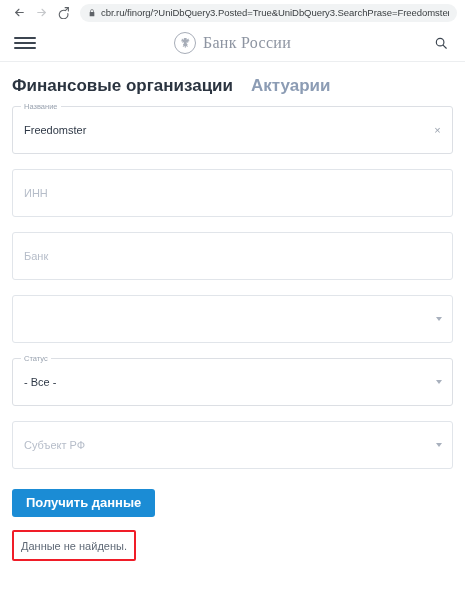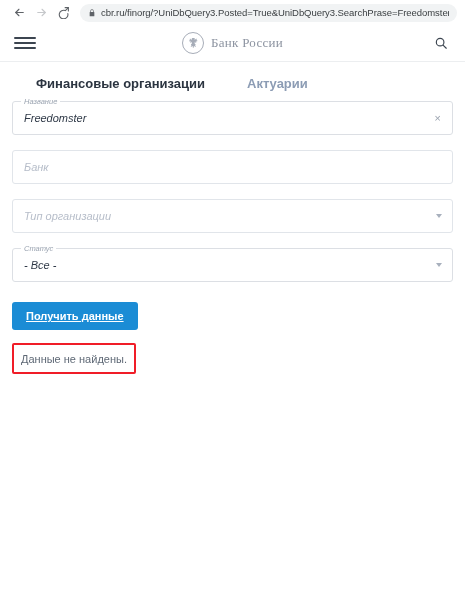--- a/index.html
+++ b/index.html
@@ -110,21 +110,21 @@
     border-radius: 50%;
     border: 1.4px solid #a7adb8;
     display: flex;
     align-items: center;
     justify-content: center;
     color: #a7adb8;
     flex: none;
   }
   .brand-emblem svg { display: block; }
   .brand-name {
-    font-size: 13px;
+    font-size: 16px;
     color: #8d94a1;
     letter-spacing: 0.3px;
     white-space: nowrap;
     font-family: "Liberation Serif", "DejaVu Serif", serif;
   }
   .search-icon-btn {
     margin-left: auto;
     width: 20px; height: 20px;
     display: flex; align-items: center; justify-content: center;
     color: #3c4550;
@@ -134,50 +134,48 @@
   .search-icon-btn svg { display: block; }
 
   
   .tabs {
     display: flex;
     align-items: center;
     gap: 18px;
     padding: 14px 12px 10px 12px;
   }
   .tab {
-    font-size: 13px;
-    cursor: pointer;
-    white-space: nowrap;
-    margin-left: 24px;
+    font-size: 17px;
+    cursor: pointer;
+    white-space: nowrap;
   }
   .tab.active {
     color: #2b3440;
     font-weight: bold;
   }
   .tab.inactive {
     color: #8c9cb4;
     font-weight: bold;
   }
 
   
   .form {
     padding: 0 12px;
   }
   .field {
     position: relative;
-    height: 34px;
+    height: 48px;
     margin-bottom: 15px;
     border: 1px solid #e1e5ea;
     border-radius: 3px;
     background: #ffffff;
     display: flex;
     align-items: center;
     padding: 0 11px;
     cursor: text;
-    font-style: italic;
   }
   .field.has-value { border-color: #dcdfe4; }
   .field.select { cursor: pointer; }
 
   
   .float-label {
     position: absolute;
     top: -5px;
     left: 8px;
     background: #ffffff;
@@ -222,27 +220,26 @@
     cursor: pointer;
   }
 
   
   .submit-row { padding: 5px 12px 0 12px; }
   .submit-btn {
     background: #1b8cd5;
     color: #ffffff;
     border: none;
     border-radius: 3px;
-    font-size: 11px;
+    font-size: 13px;
     font-weight: bold;
     font-family: "Liberation Sans", "DejaVu Sans", sans-serif;
     padding: 8px 14px;
     cursor: pointer;
     line-height: 12px;
-    text-decoration: underline;
   }
 
   
   .result-row {
     padding: 13px 12px 0 12px;
   }
   .result-annot {
     display: inline-block;
     border: 2px solid #f01d28;
     border-radius: 2px;
@@ -324,38 +321,44 @@
 
 <div class="form">
 
   <div class="field has-value">
     <span class="float-label">Название</span>
     <span class="field-value">Freedomster</span>
     <span class="clear-btn">×</span>
   </div>
 
 
+  <div class="field">
+    <span class="field-placeholder">ИНН</span>
+  </div>
 
 
   <div class="field">
     <span class="field-placeholder">Банк</span>
   </div>
 
 
   <div class="field select">
-    <span class="field-placeholder">Тип организации</span>
     <span class="caret"></span>
   </div>
 
   <div class="field select has-value">
     <span class="float-label">Статус</span>
     <span class="field-value">- Все -</span>
     <span class="caret"></span>
   </div>
 
+  <div class="field select">
+    <span class="field-placeholder">Субъект РФ</span>
+    <span class="caret"></span>
+  </div>
 
 </div>
 
 <div class="submit-row">
   <button class="submit-btn">Получить данные</button>
 </div>
 
 <div class="result-row">
   <div class="result-annot">
     <span class="result-text">Данные не найдены.</span>

